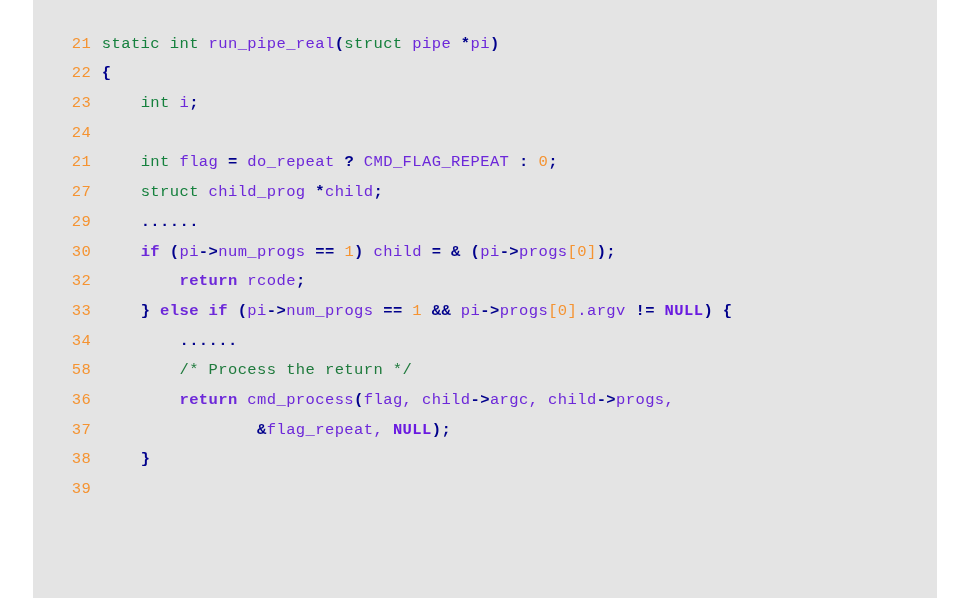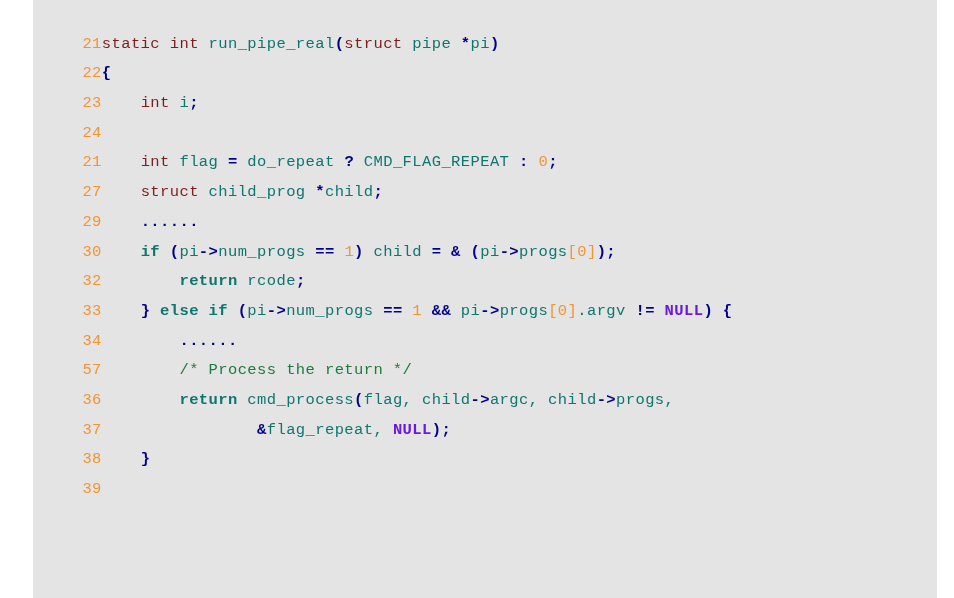--- a/index.html
+++ b/index.html
@@ -26,38 +26,38 @@
     display: block;
     height: 29.7px;
     line-height: 29.7px;
     white-space: pre;
     font-size: 15.5px;
     letter-spacing: 0.4px;
   }
   .ln {
     display: inline-block;
     width: 30px;
-    text-align: right;
+    text-align: left;
     color: #f59331;
     font-weight: normal;
   }
   .code-text {
     display: inline;
     color: #3d3d3d;
   }
   
-  .kw      { color: #7f1d1d; }            
-  .ctl     { color: #0f766e; font-weight: bold; }  
+  .kw      { color: #15803d; }            
+  .ctl     { color: #6d28d9; font-weight: bold; }  
   .op      { color: #00008b; font-weight: bold; }  
   .num     { color: #f59331; }            
   .brk     { color: #f59331; }            
   .cons    { color: #6a1ae0; font-weight: bold; }  
   .com     { color: #1f7a3d; }            
   .dots    { color: #00008b; font-weight: bold; }  
-  .pl      { color: #0f766e; }            
+  .pl      { color: #6d28d9; }            
 </style>
 </head>
 <body>
 
 <div id="code-listing">
 
   <div class="code-line">
     <span class="ln">21</span><span class="code-text"><span class="kw">static int</span><span class="pl"> run_pipe_real</span><span class="op">(</span><span class="kw">struct</span><span class="pl"> pipe </span><span class="op">*</span><span class="pl">pi</span><span class="op">)</span></span>
   </div>
 
@@ -98,21 +98,21 @@
 
   <div class="code-line">
     <span class="ln">33</span><span class="code-text"><span class="pl">    </span><span class="op">}</span><span class="pl"> </span><span class="ctl">else if</span><span class="pl"> </span><span class="op">(</span><span class="pl">pi</span><span class="op">-&gt;</span><span class="pl">num_progs </span><span class="op">==</span><span class="pl"> </span><span class="num">1</span><span class="pl"> </span><span class="op">&amp;&amp;</span><span class="pl"> pi</span><span class="op">-&gt;</span><span class="pl">progs</span><span class="brk">[</span><span class="num">0</span><span class="brk">]</span><span class="pl">.argv </span><span class="op">!=</span><span class="pl"> </span><span class="cons">NULL</span><span class="op">)</span><span class="pl"> </span><span class="op">{</span></span>
   </div>
 
   <div class="code-line">
     <span class="ln">34</span><span class="code-text"><span class="pl">        </span><span class="dots">......</span></span>
   </div>
 
   <div class="code-line">
-    <span class="ln">57</span><span class="code-text"><span class="pl">        </span><span class="com">/* Process the return */</span></span>
+    <span class="ln">58</span><span class="code-text"><span class="pl">        </span><span class="com">/* Process the return */</span></span>
   </div>
 
   <div class="code-line">
     <span class="ln">36</span><span class="code-text"><span class="pl">        </span><span class="ctl">return</span><span class="pl"> cmd_process</span><span class="op">(</span><span class="pl">flag, child</span><span class="op">-&gt;</span><span class="pl">argc, child</span><span class="op">-&gt;</span><span class="pl">progs,</span></span>
   </div>
 
   <div class="code-line">
     <span class="ln">37</span><span class="code-text"><span class="pl">                </span><span class="op">&amp;</span><span class="pl">flag_repeat, </span><span class="cons">NULL</span><span class="op">);</span></span>
   </div>
 

